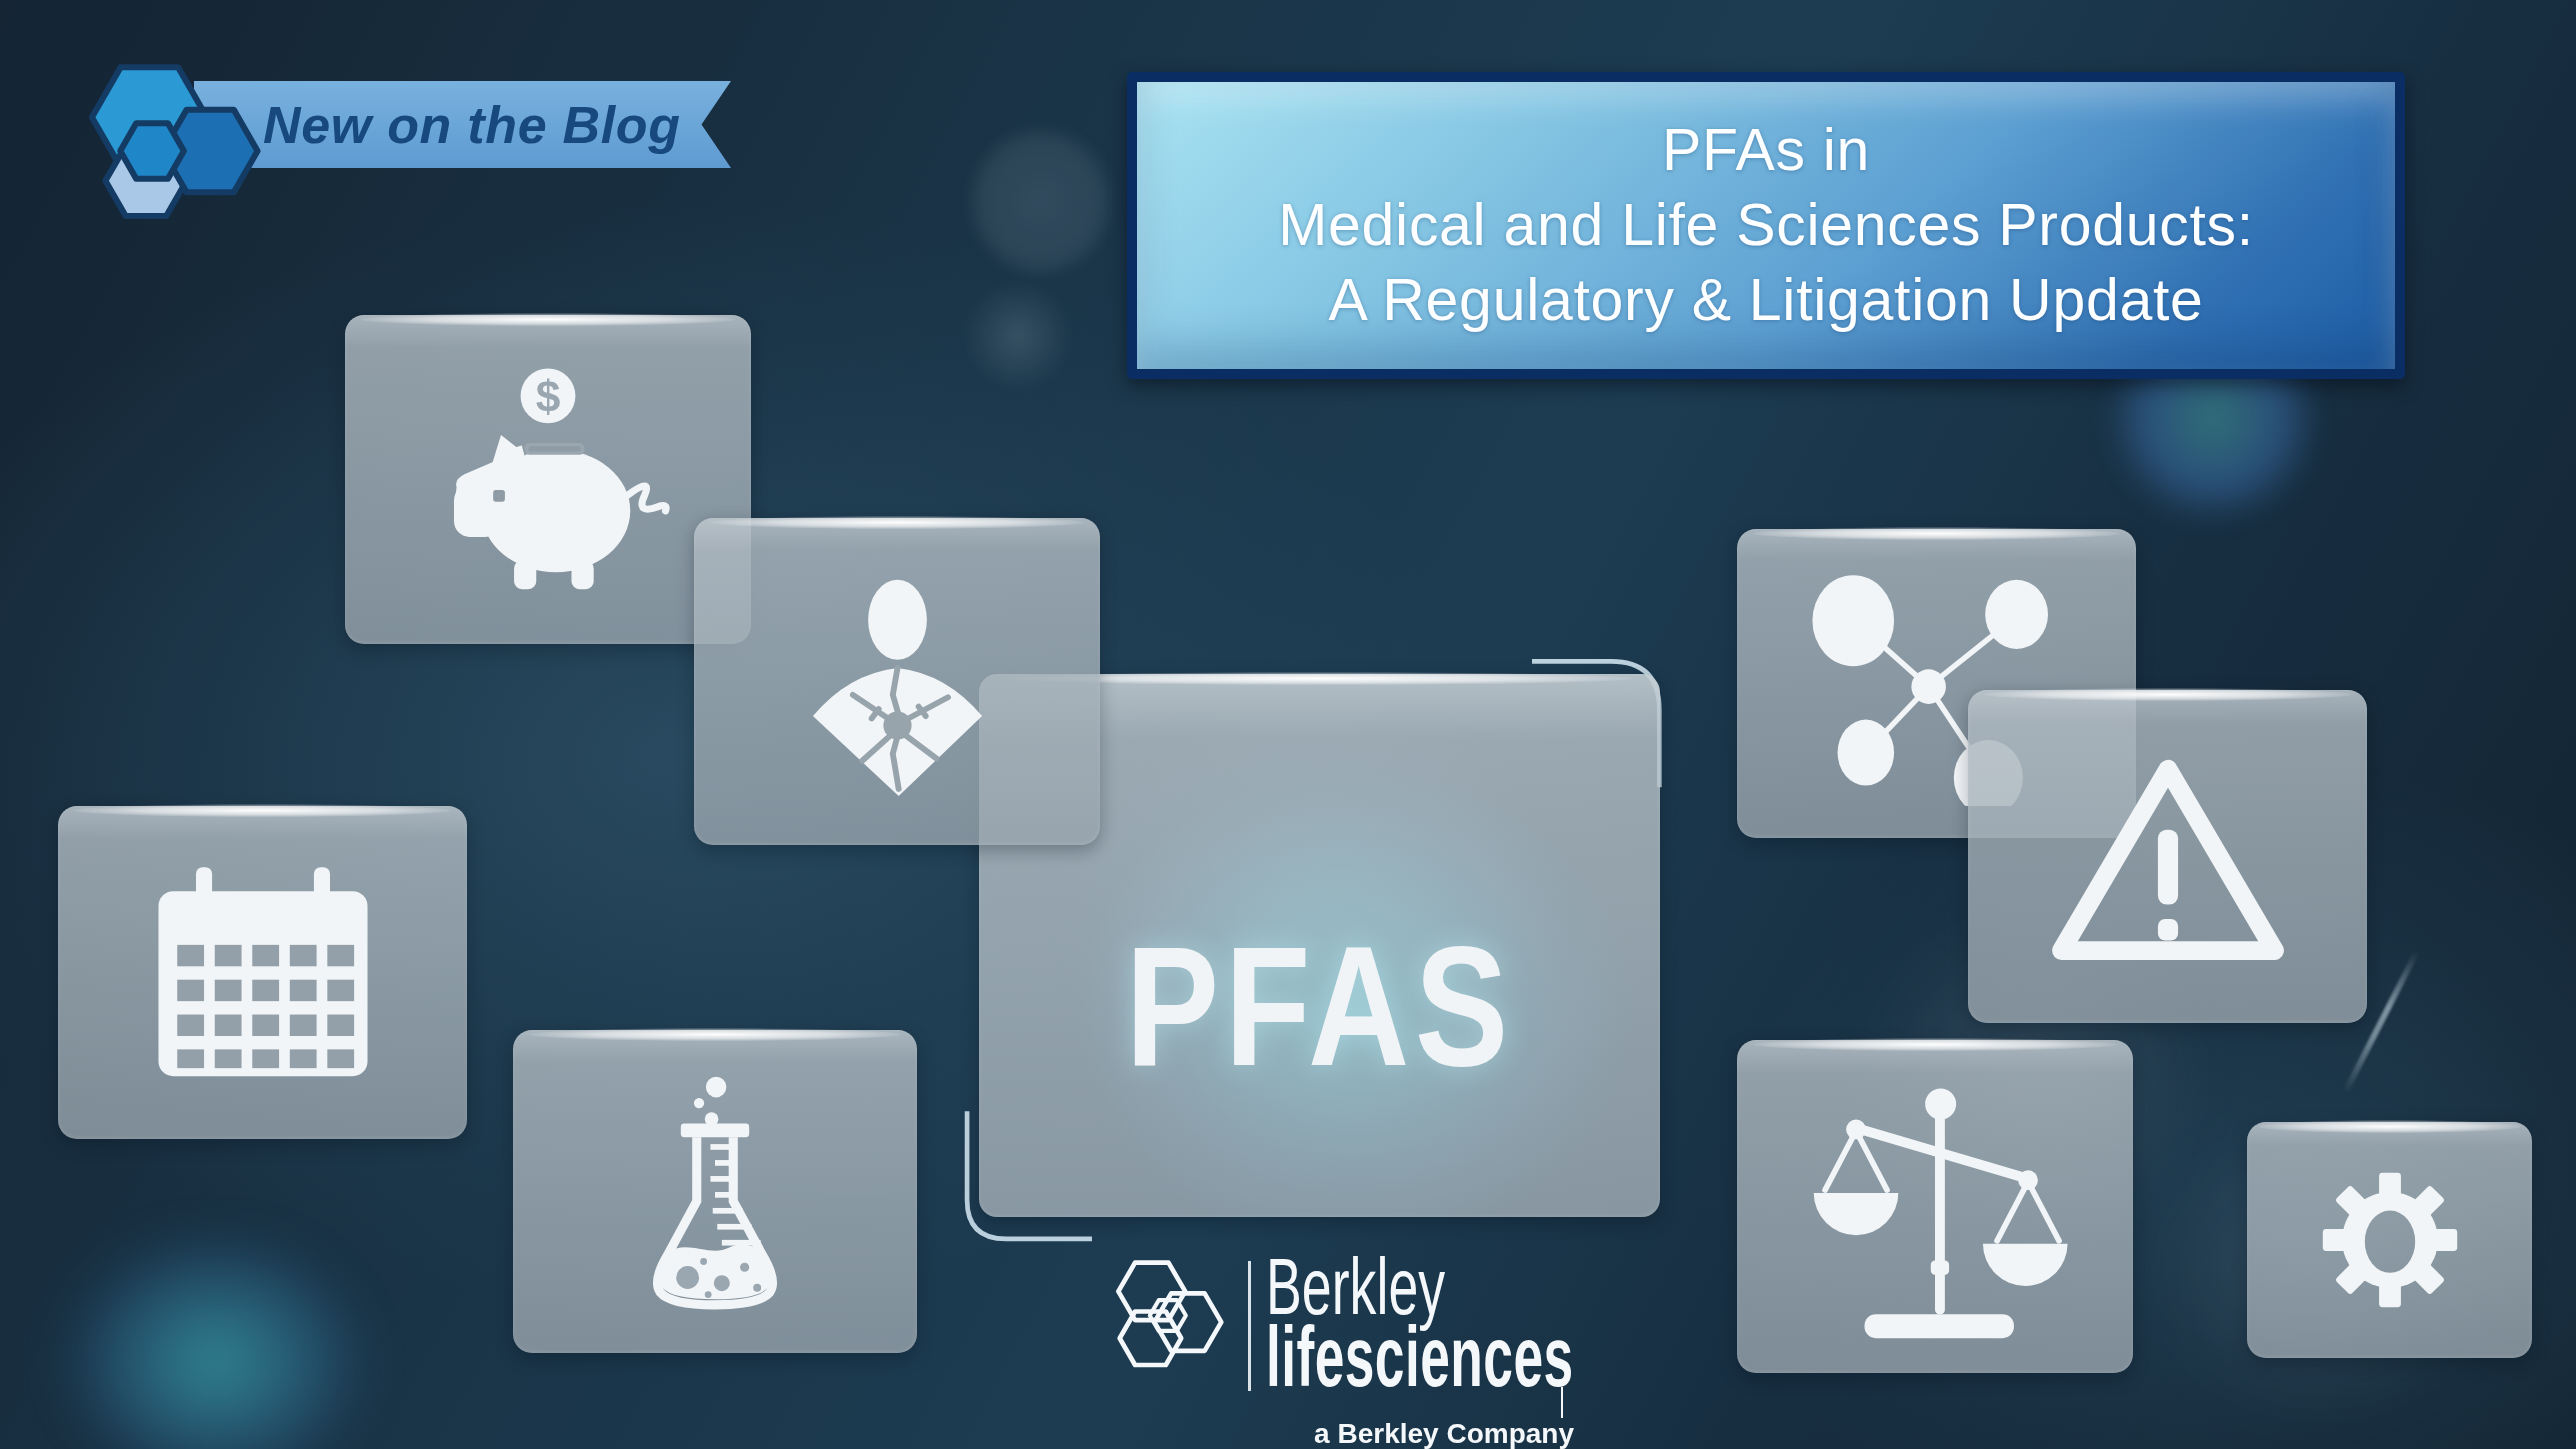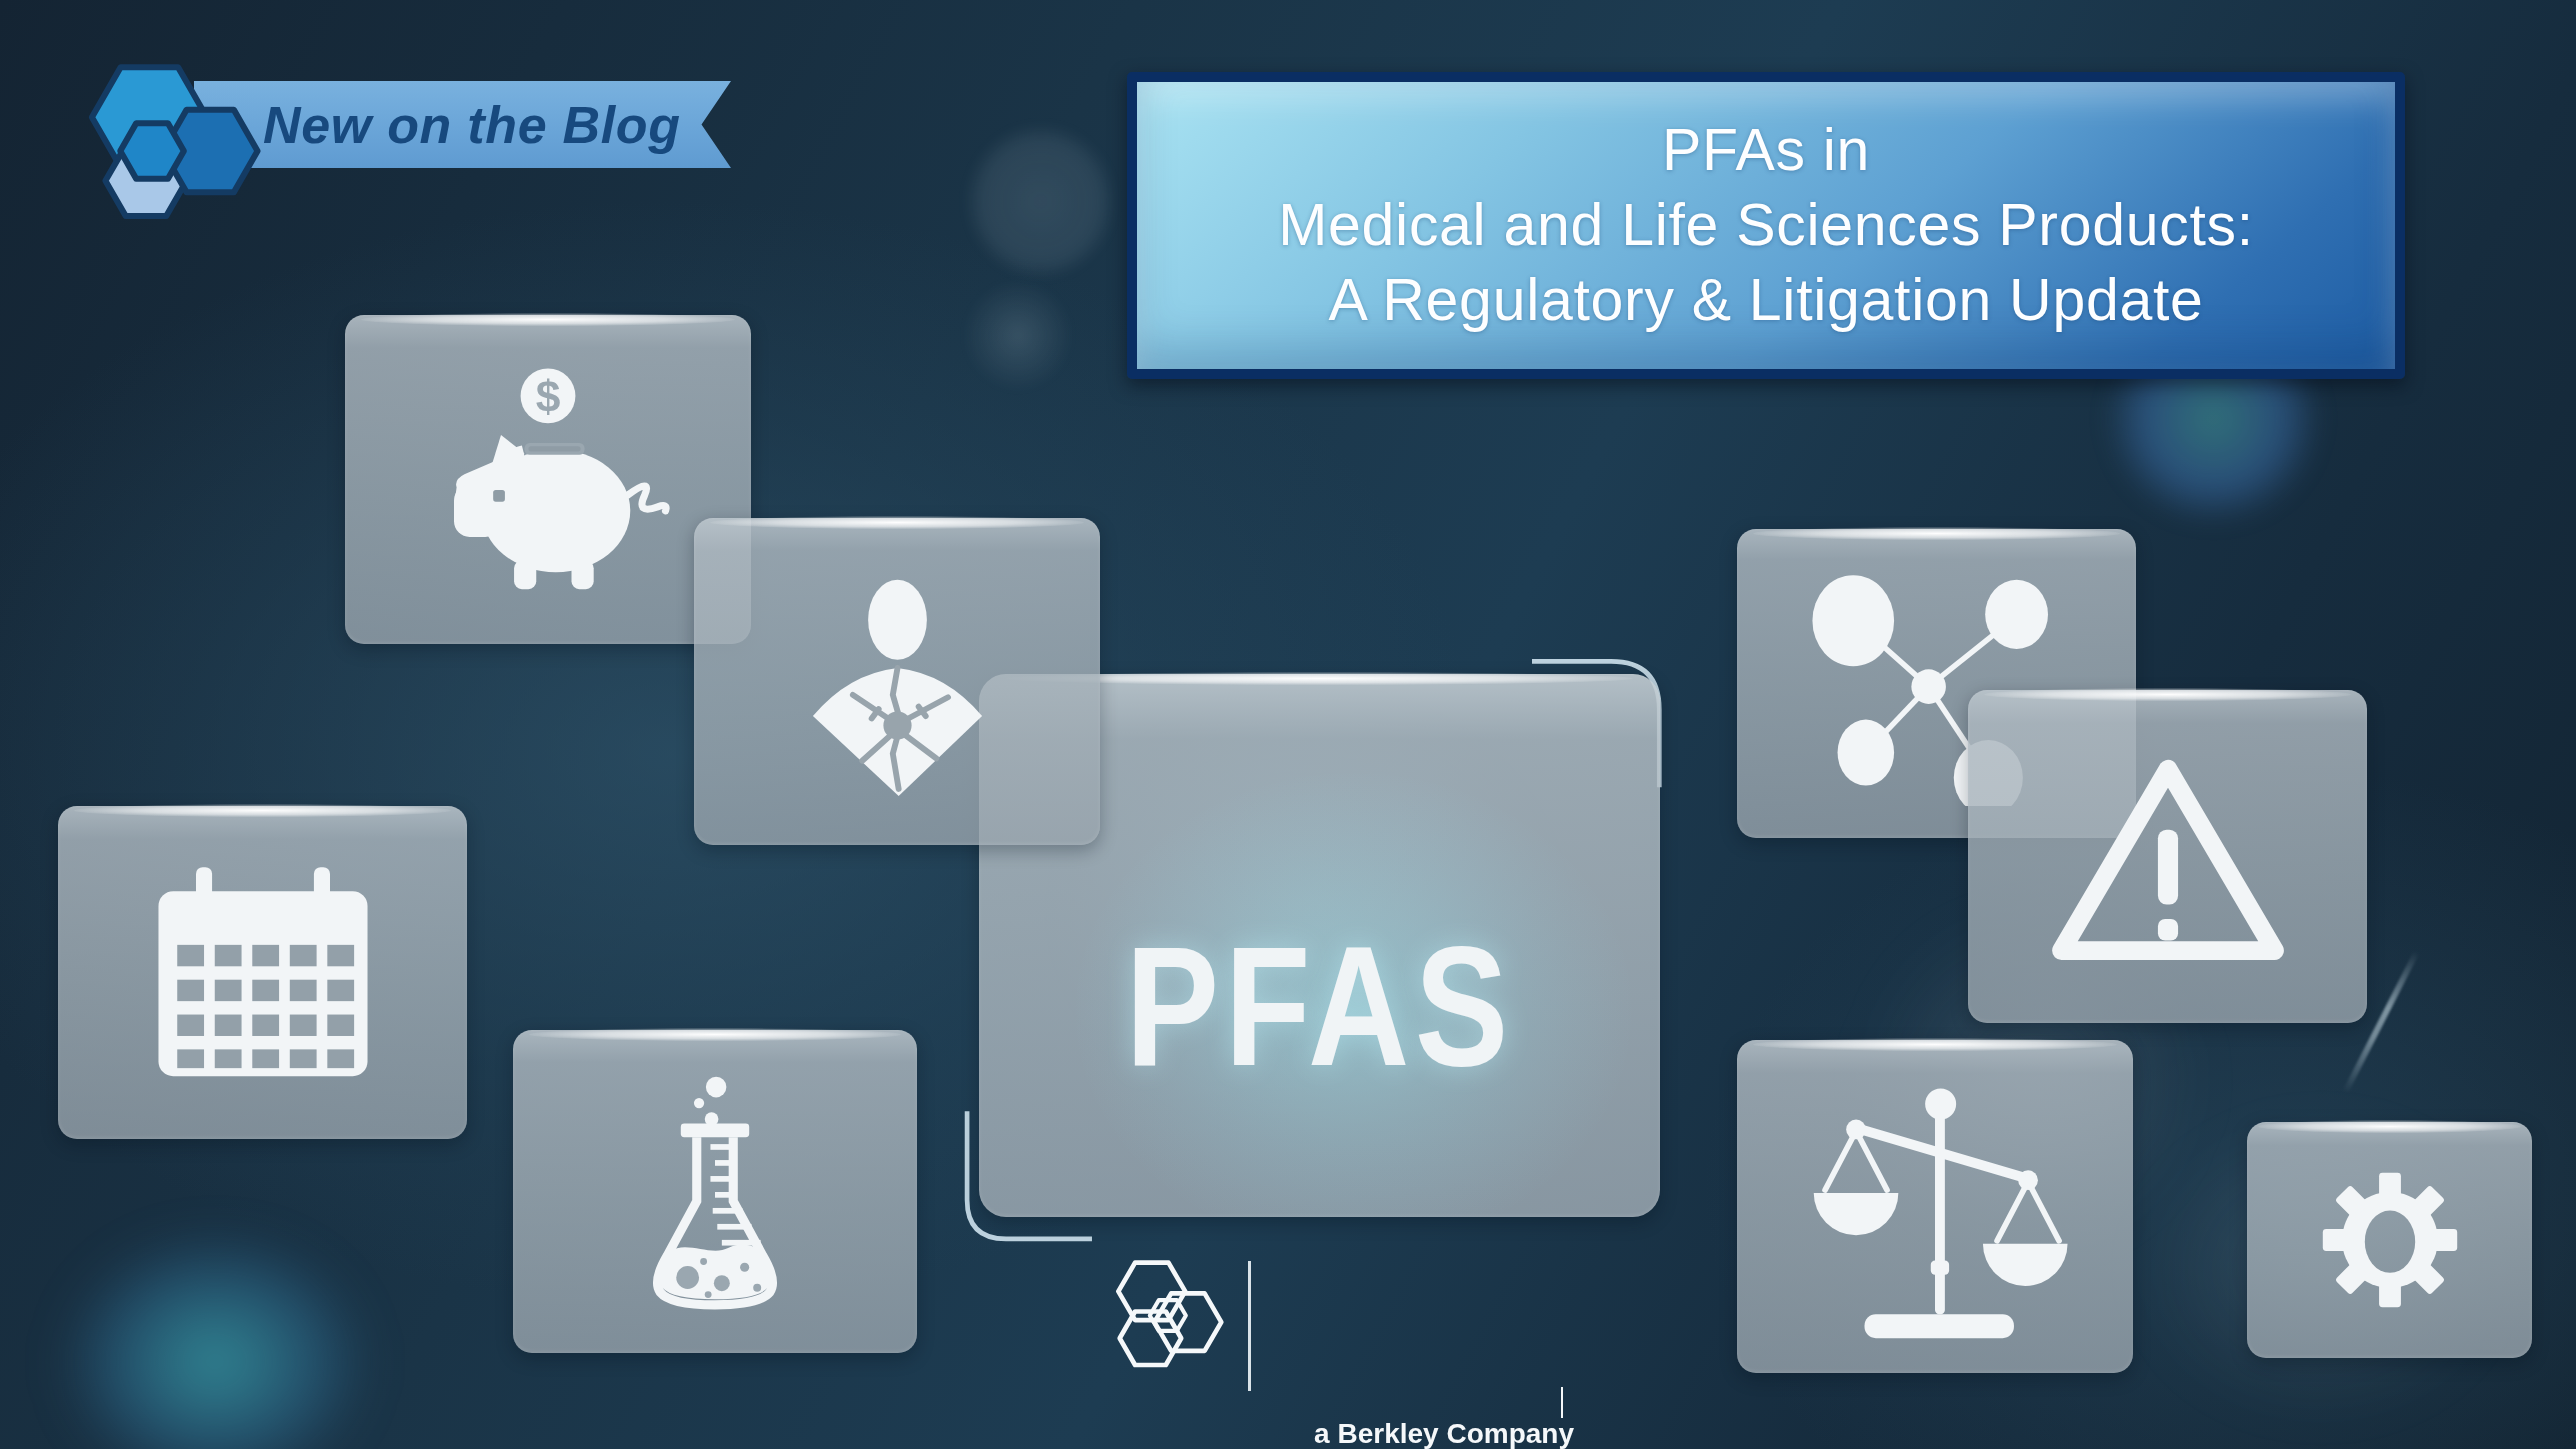--- a/index.html
+++ b/index.html
@@ -45,21 +45,21 @@
 
   .tile-piggy{left:345px;top:315px;width:406px;height:329px;z-index:2;}
   .tile-person{left:694px;top:518px;width:406px;height:327px;z-index:4;}
   .tile-calendar{left:58px;top:806px;width:409px;height:333px;z-index:2;}
   .tile-flask{left:513px;top:1030px;width:404px;height:323px;z-index:2;}
   .tile-molecule{left:1737px;top:529px;width:399px;height:309px;z-index:2;}
   .tile-warning{left:1968px;top:690px;width:399px;height:333px;z-index:3;}
   .tile-scales{left:1737px;top:1040px;width:396px;height:333px;z-index:2;}
   .tile-gear{left:2247px;top:1122px;width:285px;height:236px;z-index:2;}
 
-  .tile-pfas{left:979px;top:674px;width:681px;height:543px;z-index:3;border-radius:27px;
+  .tile-pfas{left:979px;top:674px;width:681px;height:543px;z-index:3;border-radius:18px;
     background:linear-gradient(180deg,rgba(196,206,212,.90) 0%,rgba(178,189,196,.84) 12%,rgba(170,182,190,.82) 60%,rgba(160,172,181,.82) 100%);}
   .tile-pfas::after{content:"";position:absolute;inset:0;border-radius:27px;
     background:radial-gradient(376px 322px at 55% 62%,rgba(150,235,245,.35) 0%,rgba(150,225,240,.12) 50%,rgba(0,0,0,0) 75%);}
   .pfas-label{position:relative;z-index:1;transform:translateY(60px) scaleX(.82);
     font-size:171px;font-weight:bold;letter-spacing:6.7px;color:#f0f4f6;
     text-shadow:0 0 31px rgba(190,245,252,.45);}
 
   .bracket{position:absolute;z-index:2;}
   .bracket-tr{left:1532px;top:656px;}
   .bracket-bl{left:955px;top:1106px;}
@@ -301,20 +301,24 @@
   <div class="logo">
     <svg class="logo-hexes" width="121" height="115" viewBox="0 0 180 172">
       <g stroke="#f5f8fa" stroke-width="7" fill="none" stroke-linejoin="round">
         <polygon points="12,50 37,7 87,7 112,50 87,93 37,93"></polygon>
         <polygon points="66,96 91,53 141,53 166,96 141,139 91,139"></polygon>
         <polygon points="14,120 37,80 83,80 106,120 83,160 37,160"></polygon>
         <polygon points="59,86 72.5,63 99.5,63 113,86 99.5,109 72.5,109" stroke-width="6"></polygon>
       </g>
     </svg>
     <div class="logo-divider"></div>
+    <div class="logo-text">
+      <span class="logo-brand">Berkley</span>
+      <span class="logo-division">lifesciences</span>
+    </div>
     <div class="logo-tagline">
       <span class="tagbar"></span>
       <span>a Berkley Company</span>
     </div>
   </div>
 
 </div>
 
 
 </body></html>

